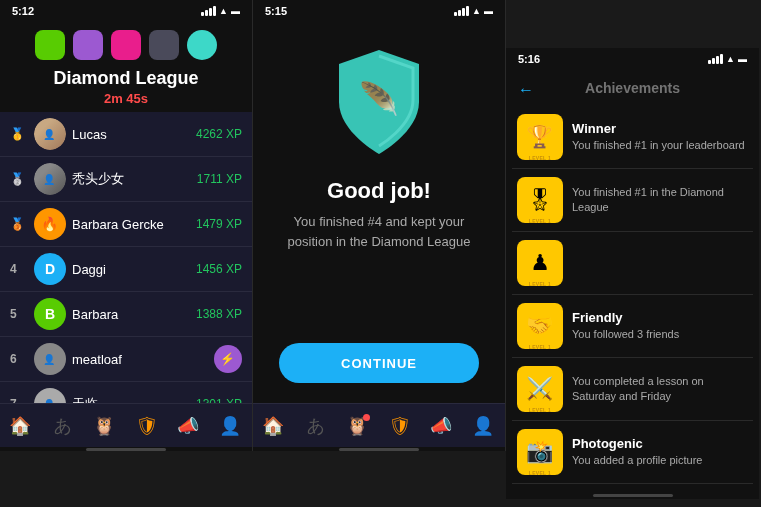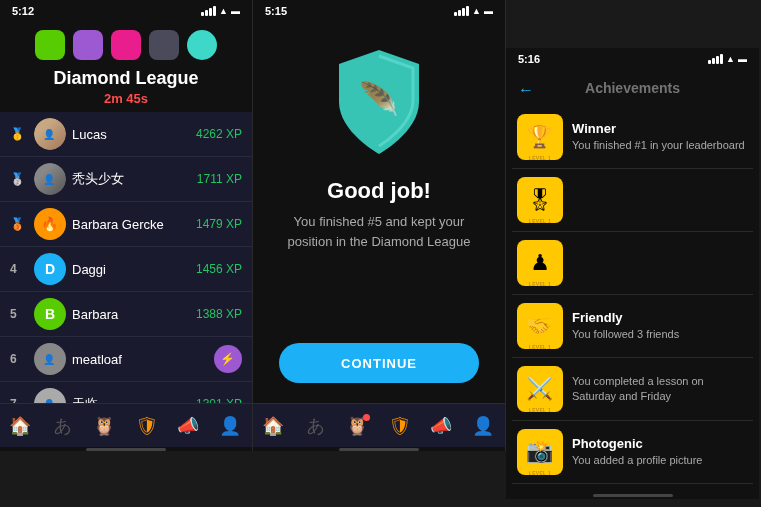--- a/index.html
+++ b/index.html
@@ -528,21 +528,21 @@
 
         <path d="M55 8 L95 22 L95 60 C95 90 55 112 55 112 C55 112 15 90 15 60 L15 22 Z" fill="#3dd8c8" opacity="0.9"></path>
 
         <path d="M55 14 L89 26 L89 58 C89 84 55 104 55 104" fill="none" stroke="#6ee8dc" stroke-width="3" opacity="0.5"></path>
 
         <text x="55" y="68" text-anchor="middle" font-size="32" fill="rgba(255,255,255,0.8)">🪶</text>
       </svg>
     </div>
 
     <div class="goodjob-title">Good job!</div>
-    <div class="goodjob-desc">You finished #5 and kept your position in the Diamond League</div>
+    <div class="goodjob-desc">You finished #4 and kept your position in the Diamond League</div>
 
     <div class="continue-btn">CONTINUE</div>
 
     <div class="bottom-nav" style="width:100%;">
       <div class="nav-icon inactive">🏠</div>
       <div class="nav-icon inactive">あ</div>
       <div class="nav-icon inactive" style="position:relative;">🦉<div class="dot-red"></div></div>
       <div class="nav-icon active">🛡</div>
       <div class="nav-icon inactive">📣</div>
       <div class="nav-icon inactive">👤</div>
@@ -584,20 +584,21 @@
           <div class="ach-name">Winner</div>
           <div class="ach-desc">You finished #1 in your leaderboard</div>
         </div>
       </div>
 
       <div class="ach-item">
         <div class="ach-badge-wrap">
           <div class="ach-badge">🎖</div>
         </div>
         <div class="ach-info">
+          <div class="ach-desc">You finished #1 in the Diamond League</div>
         </div>
       </div>
 
       <div class="ach-item">
         <div class="ach-badge-wrap">
           <div class="ach-badge">♟</div>
         </div>
       </div>
 
       <div class="ach-item">

